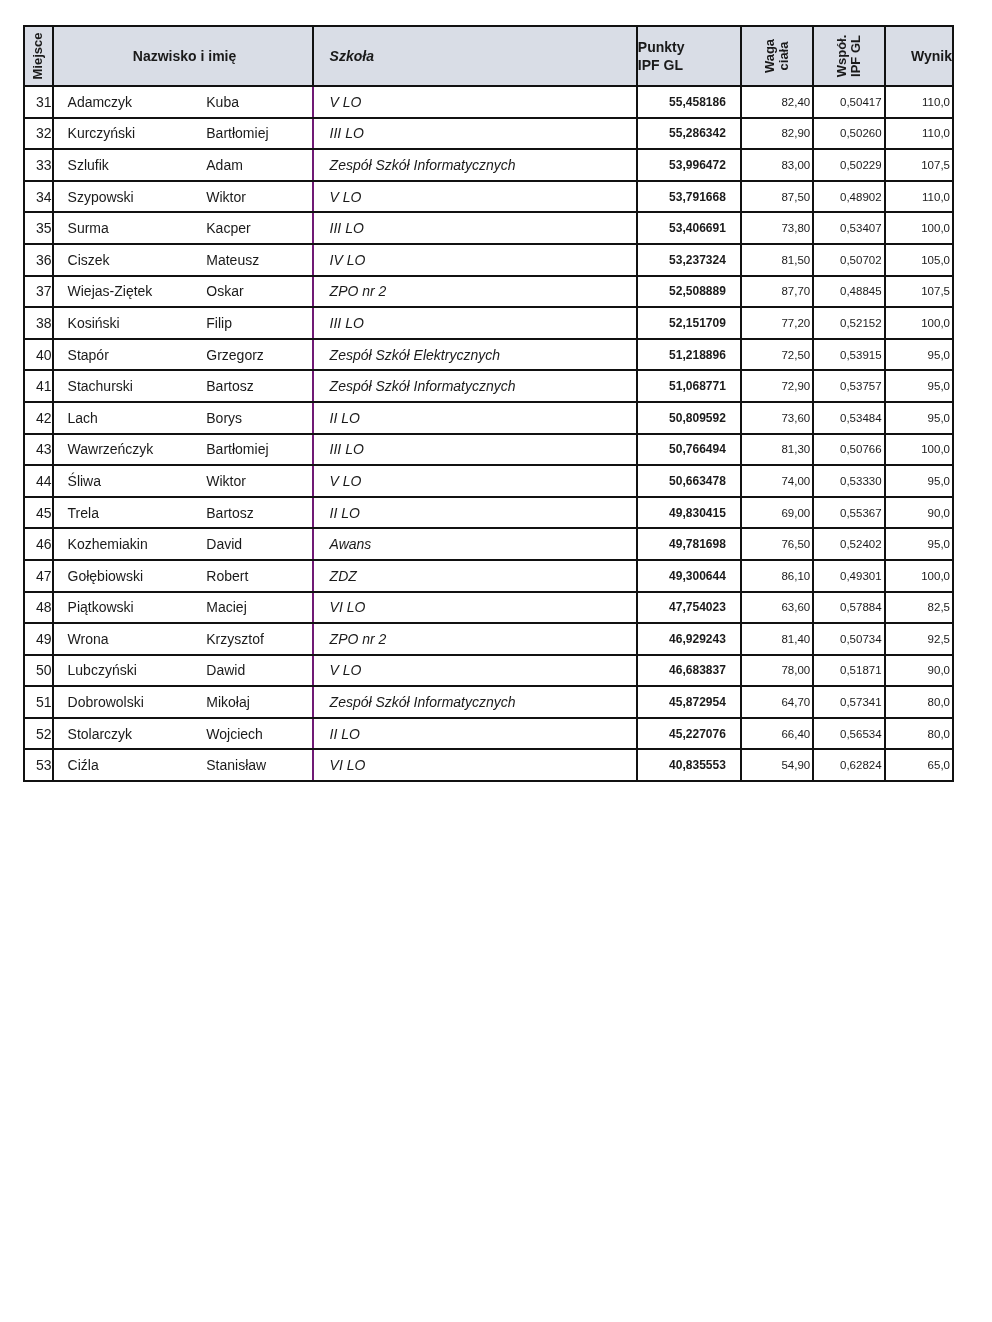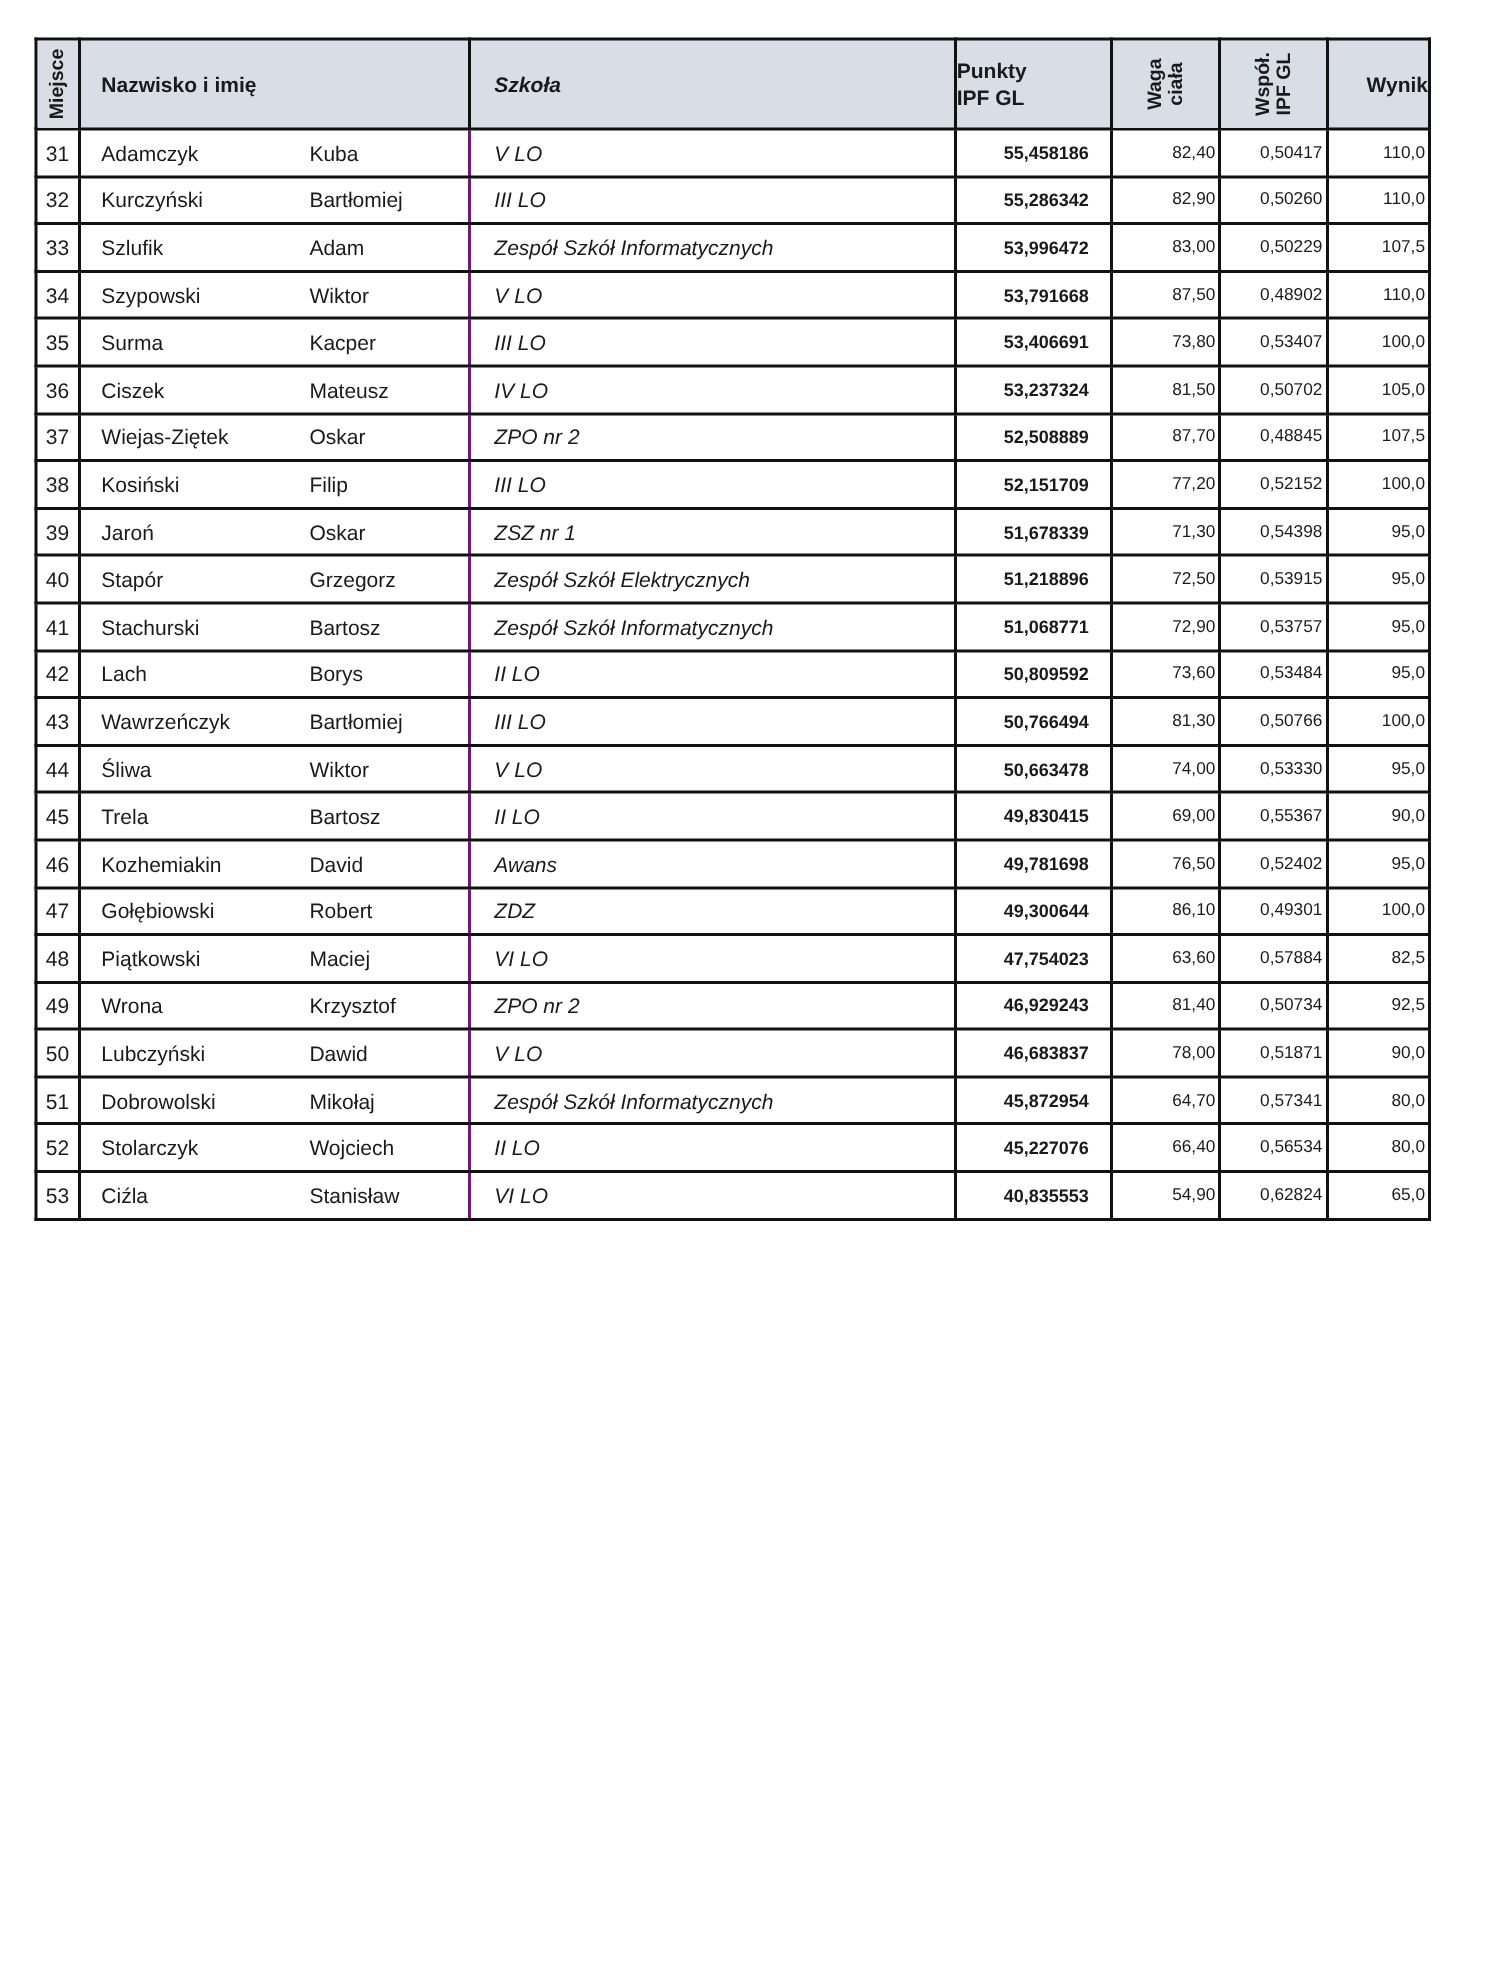--- a/index.html
+++ b/index.html
@@ -1,28 +1,28 @@
 <!DOCTYPE html>
 <html><head>
 <meta charset="utf-8">
 <style>
   html, body { margin: 0; padding: 0; background: #ffffff; }
   body { width: 992px; height: 1322px; position: relative; font-family: "Liberation Sans", sans-serif; color: #1a1a1a; }
   .wrap { position: absolute; left: 23px; top: 25px; }
   table { border-collapse: collapse; table-layout: fixed; width: 931px; }
   th, td { border: 2px solid #111; padding: 0; font-size: 14px; height: 29.6px; }
   thead th { background: #d9dde6; height: 58px; font-weight: bold; font-size: 14px; }
-  td.place { text-align: center; font-size: 14px; }
+  td.place { text-align: right; font-size: 14px; }
   td.surname, td.first { border-left: none; border-right: none; padding-left: 14px; }
   td.surname { border-left: 2px solid #111; }
   td.first { border-right: 2px solid #701a75; padding-left: 12px; }
   td.school { font-style: italic; padding-left: 16px; }
   td.points { font-weight: bold; text-align: right; padding-right: 14px; font-size: 12px; }
   td.weight, td.coef, td.result { text-align: right; font-size: 11.5px; padding-right: 2px; }
-  th.left { text-align: left; padding-left: 14px; }
+  th.left { text-align: center; padding-left: 4px; }
   th.school-h { font-style: italic; text-align: left; padding-left: 16px; }
   th.points-h { text-align: left; padding-right: 14px; line-height: 18px; }
   th.rot { position: relative; }
   .rot-text { position: absolute; left: 50%; top: 50%; transform: translate(-50%, -50%) rotate(-90deg); white-space: nowrap; line-height: 14px; text-align: center; font-size: 13px; }
   th.result-h { text-align: right; }
   .col-place { width: 28px; }
   .col-surname { width: 139px; }
   .col-first { width: 116px; }
   .col-school { width: 318px; }
   .col-points { width: 102px; }
@@ -137,30 +137,20 @@
           <td class="place">38</td>
           <td class="surname">Kosiński</td>
           <td class="first">Filip</td>
           <td class="school">III LO</td>
           <td class="points">52,151709</td>
           <td class="weight">77,20</td>
           <td class="coef">0,52152</td>
           <td class="result">100,0</td>
         </tr>
         <tr>
-          <td class="place">39</td>
-          <td class="surname">Jaroń</td>
-          <td class="first">Oskar</td>
-          <td class="school">ZSZ nr 1</td>
-          <td class="points">51,678339</td>
-          <td class="weight">71,30</td>
-          <td class="coef">0,54398</td>
-          <td class="result">95,0</td>
-        </tr>
-        <tr>
           <td class="place">40</td>
           <td class="surname">Stapór</td>
           <td class="first">Grzegorz</td>
           <td class="school">Zespół Szkół Elektrycznych</td>
           <td class="points">51,218896</td>
           <td class="weight">72,50</td>
           <td class="coef">0,53915</td>
           <td class="result">95,0</td>
         </tr>
         <tr>

